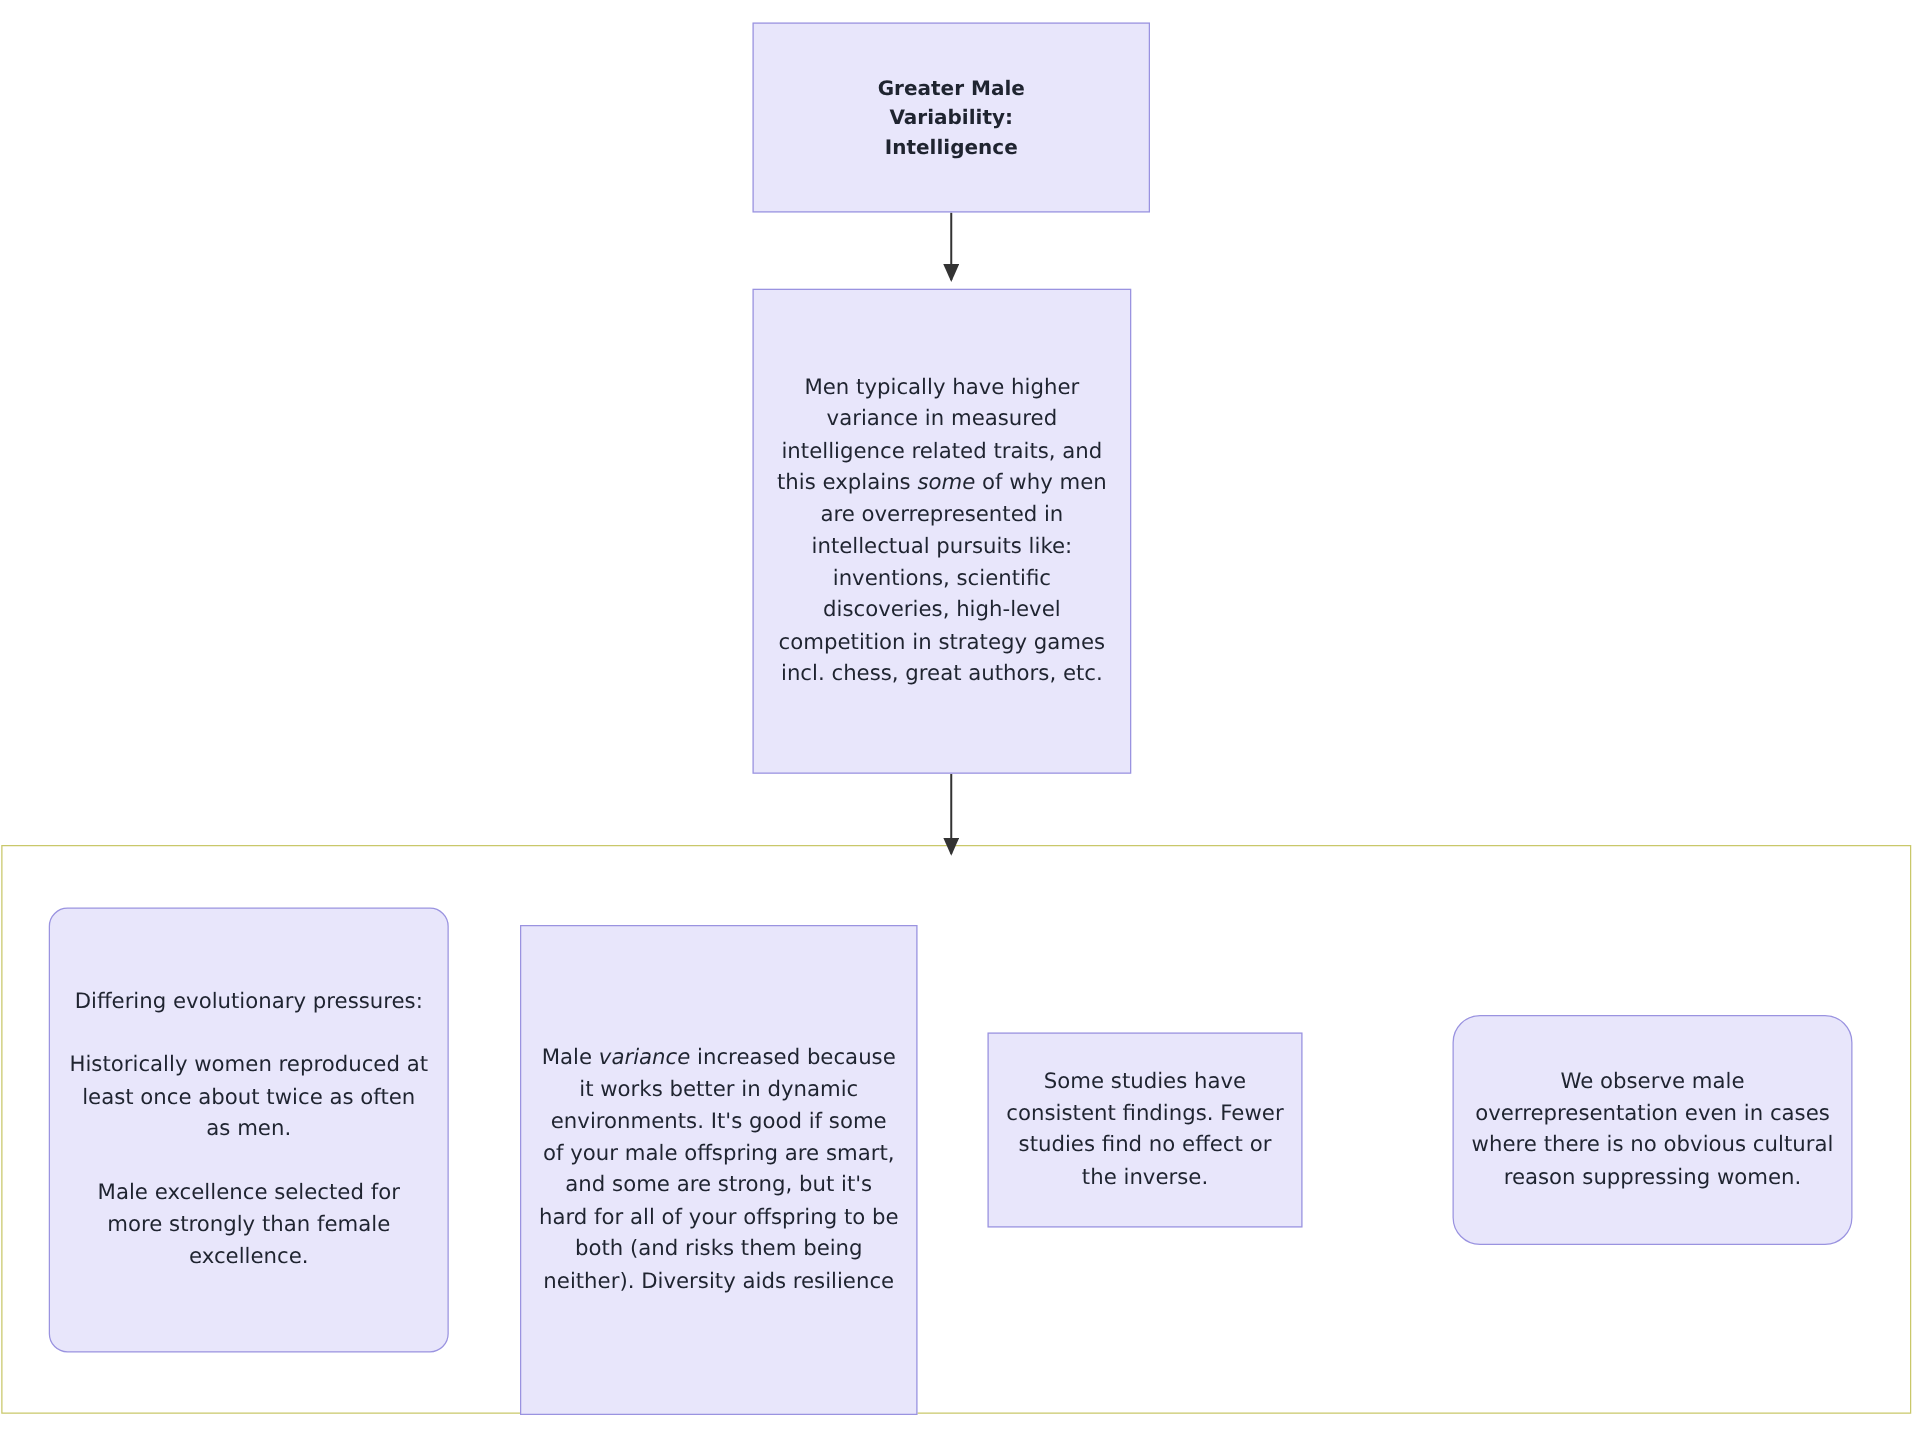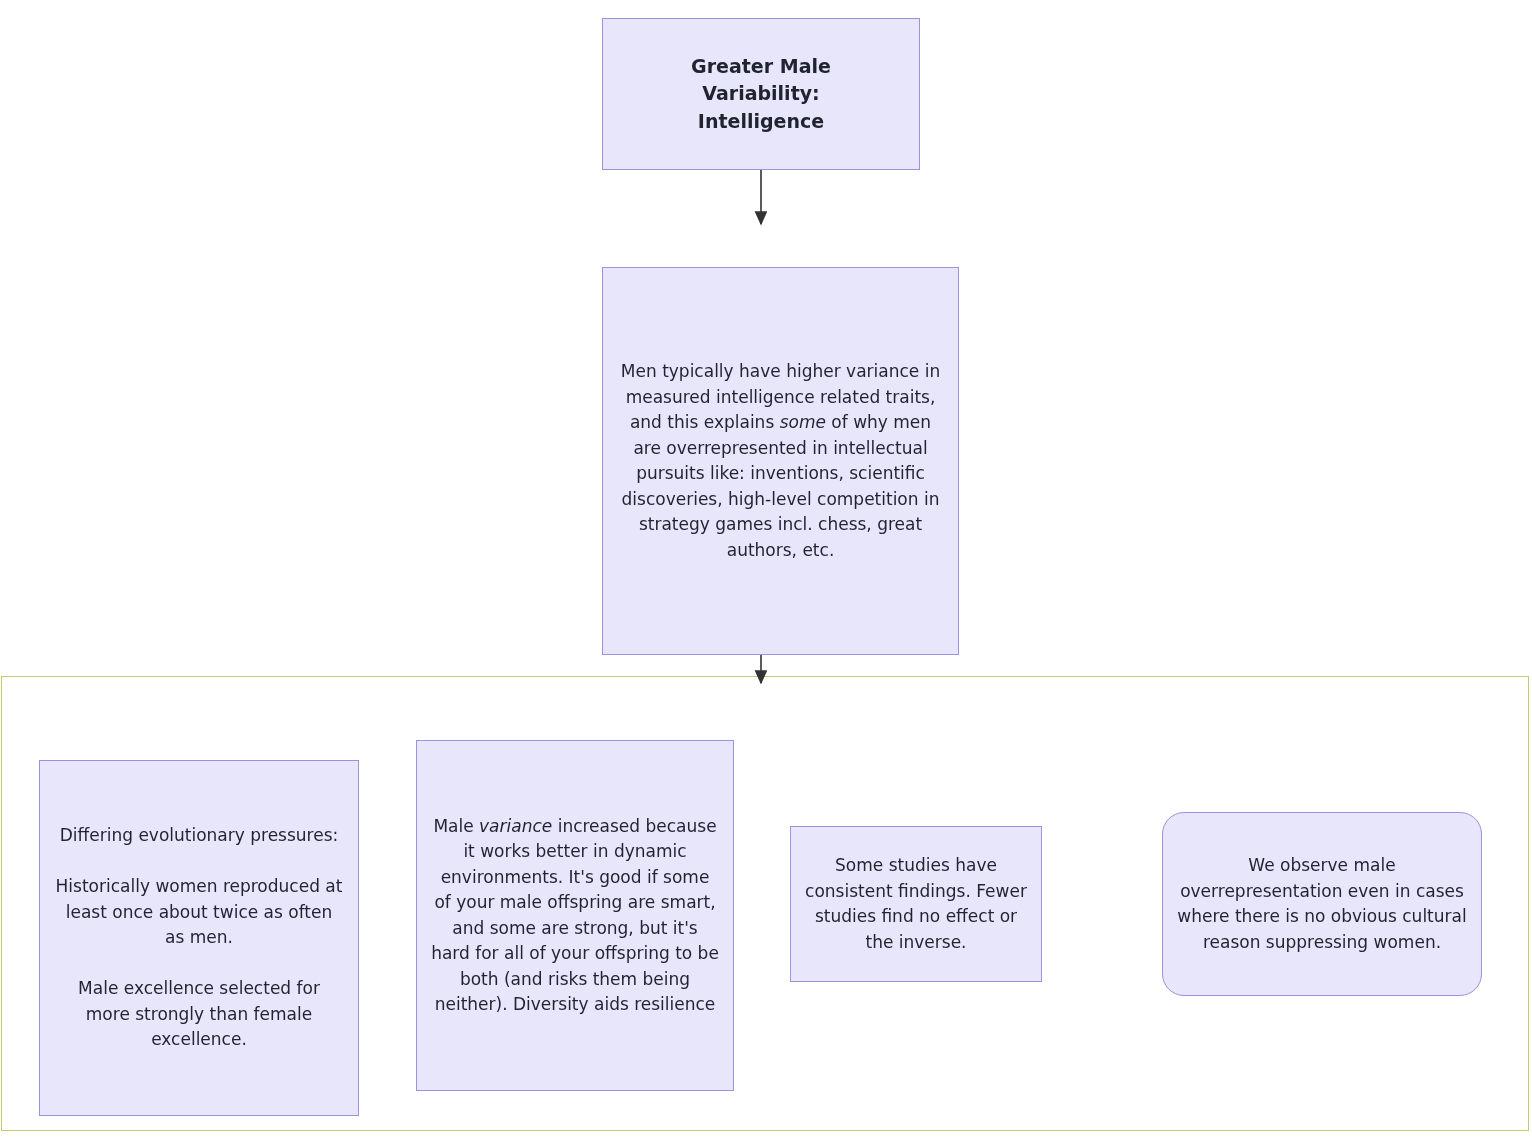--- a/index.html
+++ b/index.html
@@ -36,43 +36,43 @@
   .node .inner {
     width: 100%;
     white-space: pre-line;
   }
   #node-title {
     left: 602px;
     top: 18px;
     width: 318px;
     height: 152px;
     font-weight: bold;
-    font-size: 19px;
+    font-size: 16px;
     line-height: 1.45;
     justify-content: center;
   }
   #node-claim {
     left: 602px;
     top: 231px;
-    width: 357px;
+    width: 303px;
     height: 388px;
     font-size: 17px;
-    margin-top: 36px;
   }
   #node-evolution {
     left: 39px;
-    top: 760px;
+    top: 726px;
     width: 320px;
     height: 356px;
+    border-radius: 15px;
   }
   #node-variance {
     left: 416px;
     top: 740px;
     width: 318px;
-    height: 351px;
+    height: 392px;
   }
   #node-studies {
     left: 790px;
     top: 826px;
     width: 252px;
     height: 156px;
   }
   #node-observe {
     left: 1162px;
     top: 812px;

